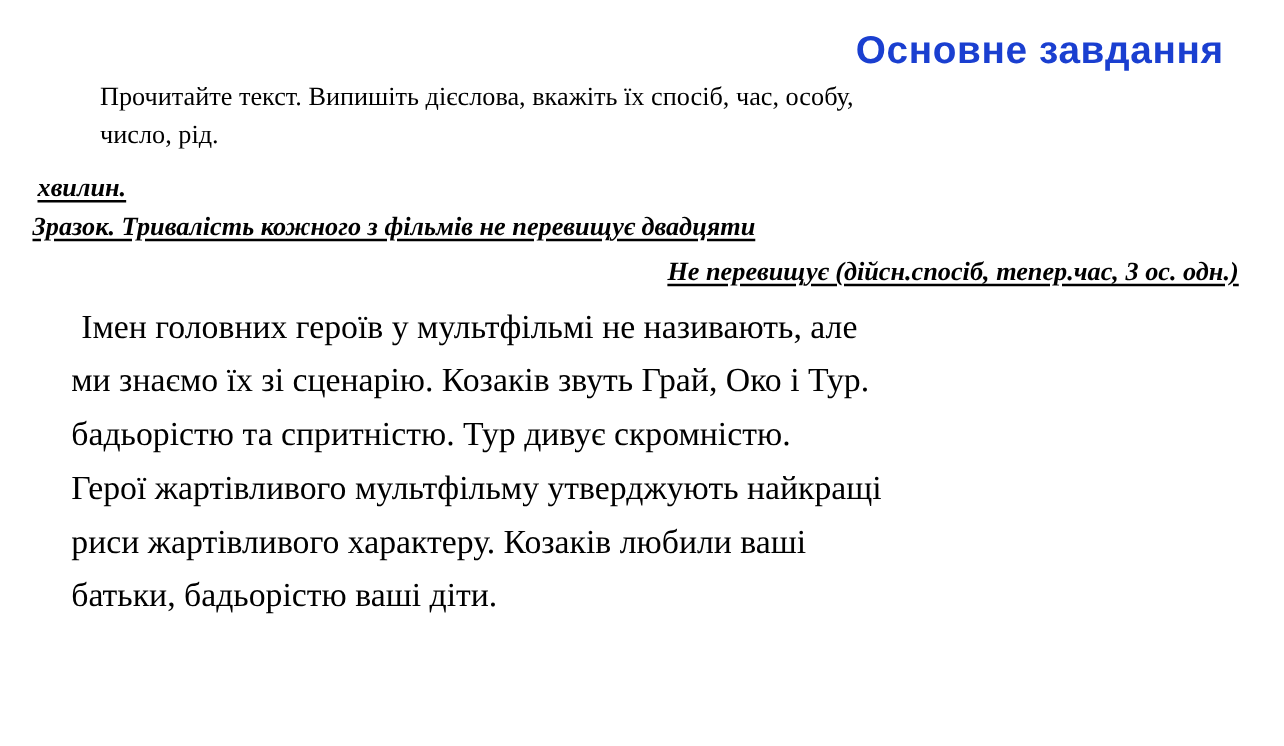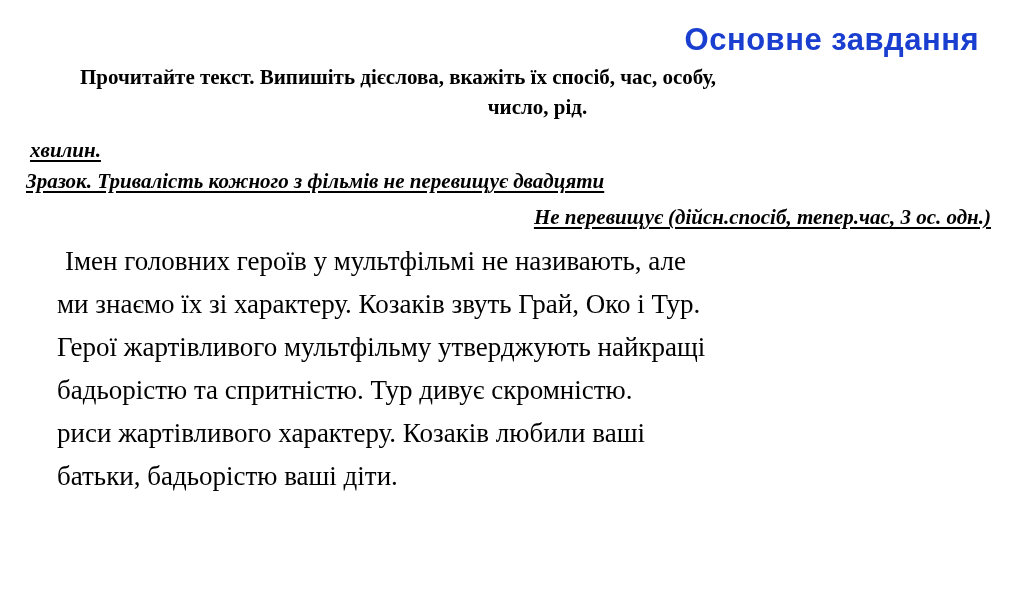--- a/index.html
+++ b/index.html
@@ -30,32 +30,32 @@
     color: #1a3fd0;
     letter-spacing: 0.5px;
     white-space: nowrap;
   }
   .instruction {
     position: absolute;
     top: 62px;
     left: 80px;
     right: 32px;
     font-family: "Liberation Serif", serif;
-    font-weight: bold;
+    font-weight: normal;
     font-size: 21px;
     line-height: 30px;
     text-align: justify;
   }
   .instruction .line1 {
     display: block;
     white-space: nowrap;
   }
   .instruction .line2 {
     display: block;
-    text-align: center;
+    text-align: left;
   }
   .sample {
     position: absolute;
     top: 135px;
     left: 26px;
     right: 48px;
     font-family: "Liberation Serif", serif;
     font-weight: bold;
     font-style: italic;
     font-size: 21px;
@@ -120,20 +120,20 @@
     <span class="s-line second"> хвилин.</span>
     <span class="s-line">Зразок. Тривалість кожного з фільмів не перевищує двадцяти</span>
   </div>
 
   <div class="answer">
     <span>Не перевищує  (дійсн.спосіб, тепер.час, 3 ос. одн.)</span>
   </div>
 
   <div class="body-text">
     <span class="ln indent-sm">Імен головних героїв у мультфільмі не називають,  але</span>
-    <span class="ln">ми знаємо їх зі характеру.   Козаків звуть Грай,  Око і Тур.</span>
+    <span class="ln">ми знаємо їх зі сценарію.   Козаків звуть Грай,  Око і Тур.</span>
+    <span class="ln">бадьорістю та спритністю.  Тур дивує  скромністю.</span>
     <span class="ln"> Герої жартівливого мультфільму утверджують найкращі</span>
-    <span class="ln">бадьорістю та спритністю.  Тур дивує  скромністю.</span>
     <span class="ln">риси жартівливого характеру.  Козаків любили ваші</span>
     <span class="ln">батьки, бадьорістю ваші діти.</span>
   </div>
 
 </div>
 
 </body></html>

